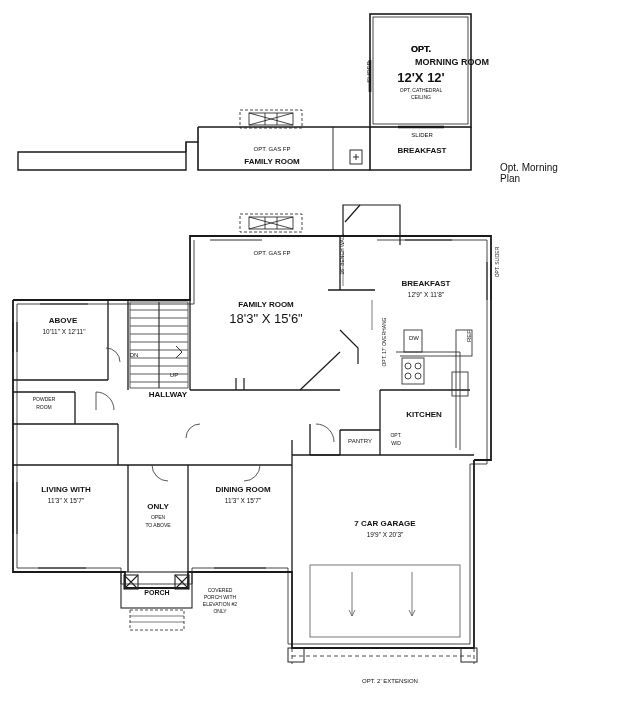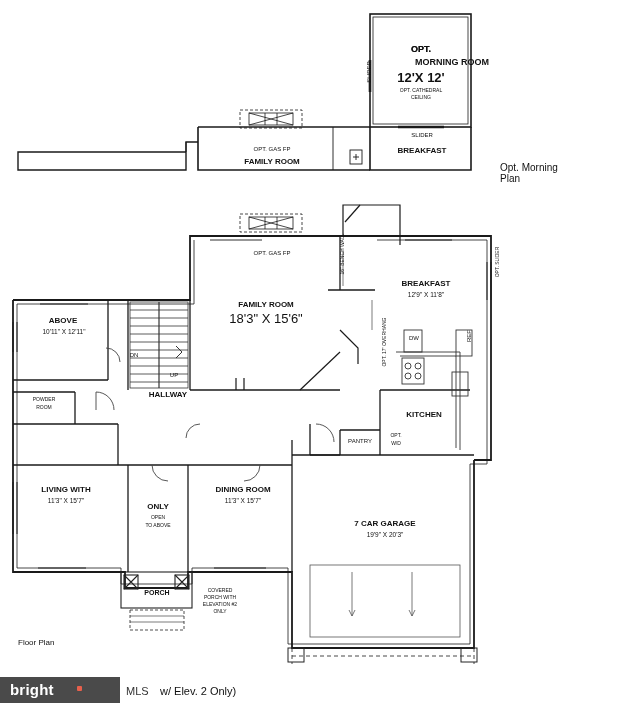--- a/index.html
+++ b/index.html
@@ -268,22 +268,14 @@
 
   <div class="lbl t6" style="left:124px;top:352px;width:20px;">DN</div>
   <div class="lbl t6" style="left:164px;top:372px;width:20px;">UP</div>
 
   <div class="lbl t5 vert" style="left:340px;top:290px;width:72px;">16" BENCH WALL</div>
   <div class="lbl t5 vert" style="left:382px;top:384px;width:84px;">OPT. 17' OVERHANG</div>
   <div class="lbl t5 vert" style="left:495px;top:290px;width:56px;">OPT. SLIDER</div>
 
   <div class="lbl t6" style="left:330px;top:678px;width:120px;">OPT. 2' EXTENSION</div>
 
-  <div class="brandbar">
-    <div class="lbl t8" style="left:18px;top:-37px;width:60px;text-align:left;">Floor Plan</div>
-    <div class="brandchip"></div>
-    <div class="brandtext">bright</div>
-    <div class="brandtm"></div>
-    <div class="mls">MLS</div>
-    <div class="caption t11" style="left:160px;bottom:12px;">w/ Elev. 2 Only)</div>
-  </div>
 
 </div>
 
 </body></html>

